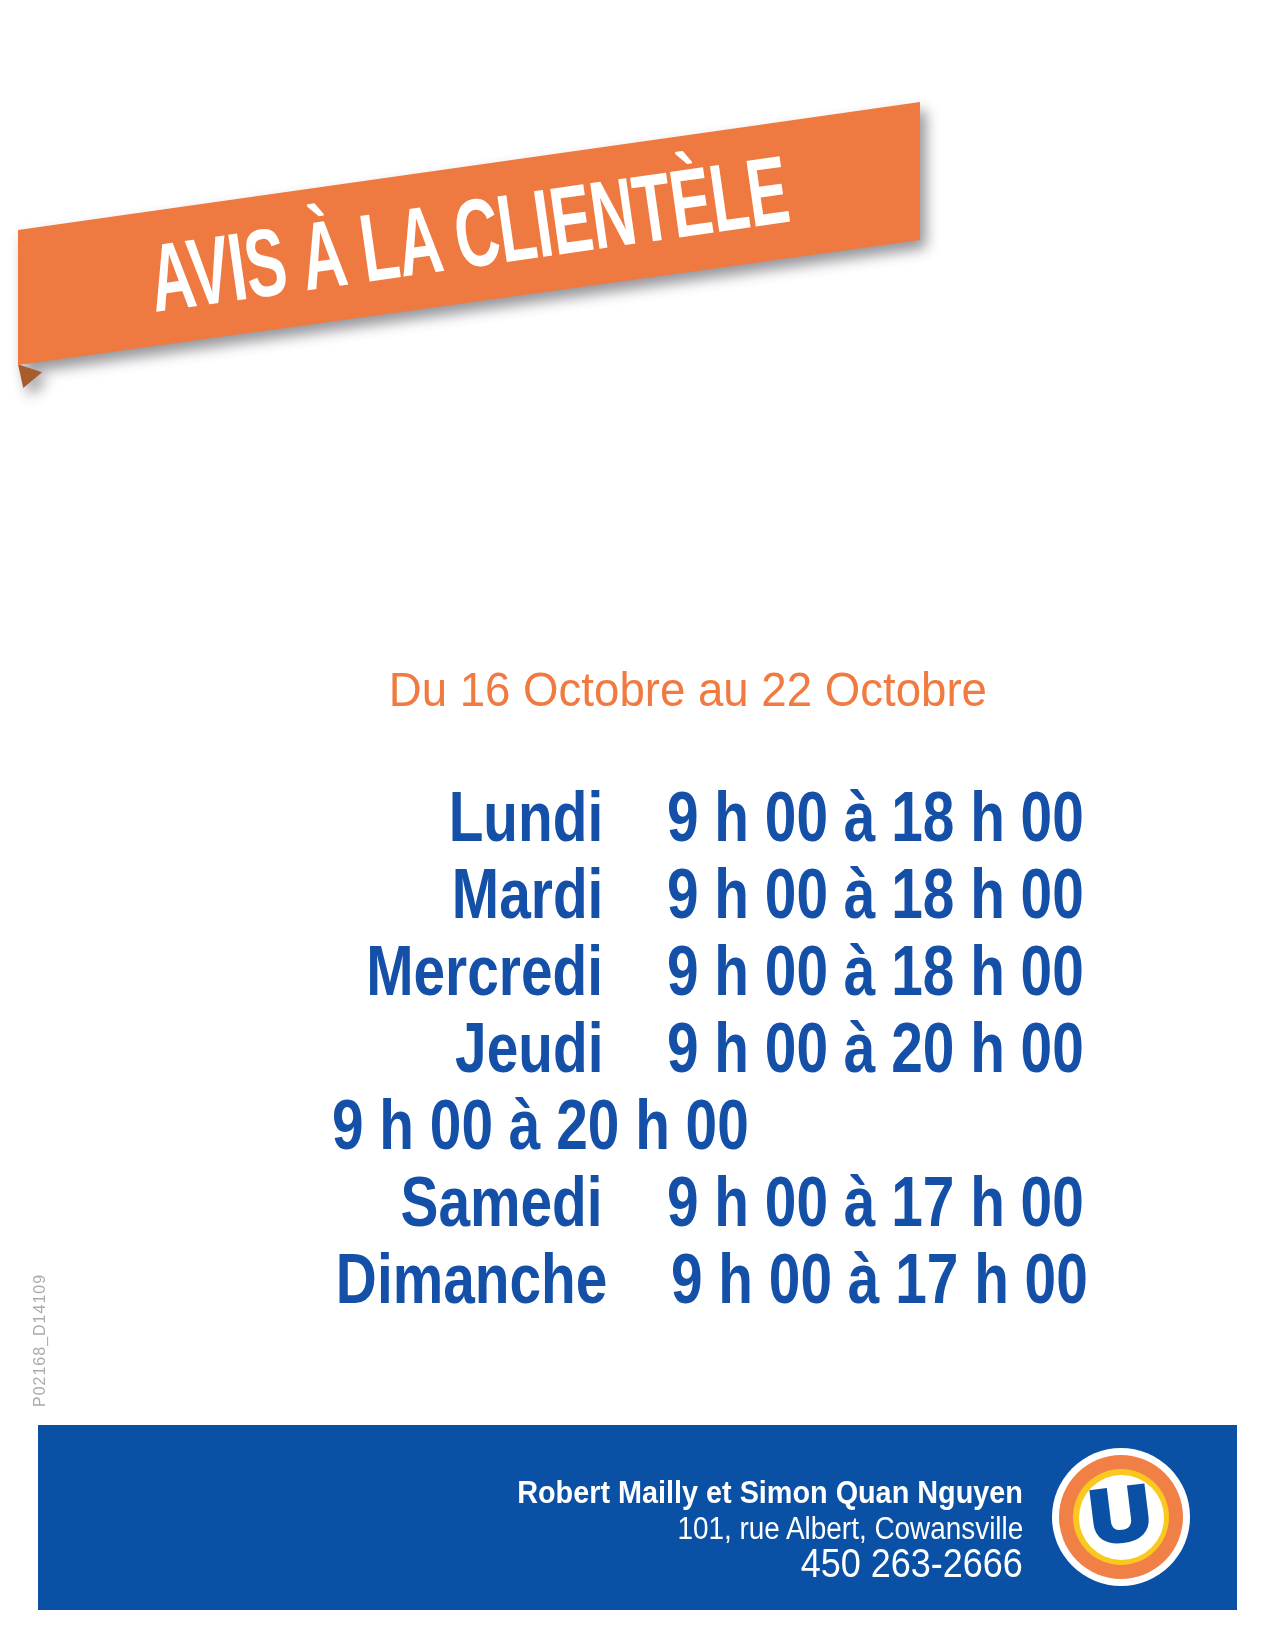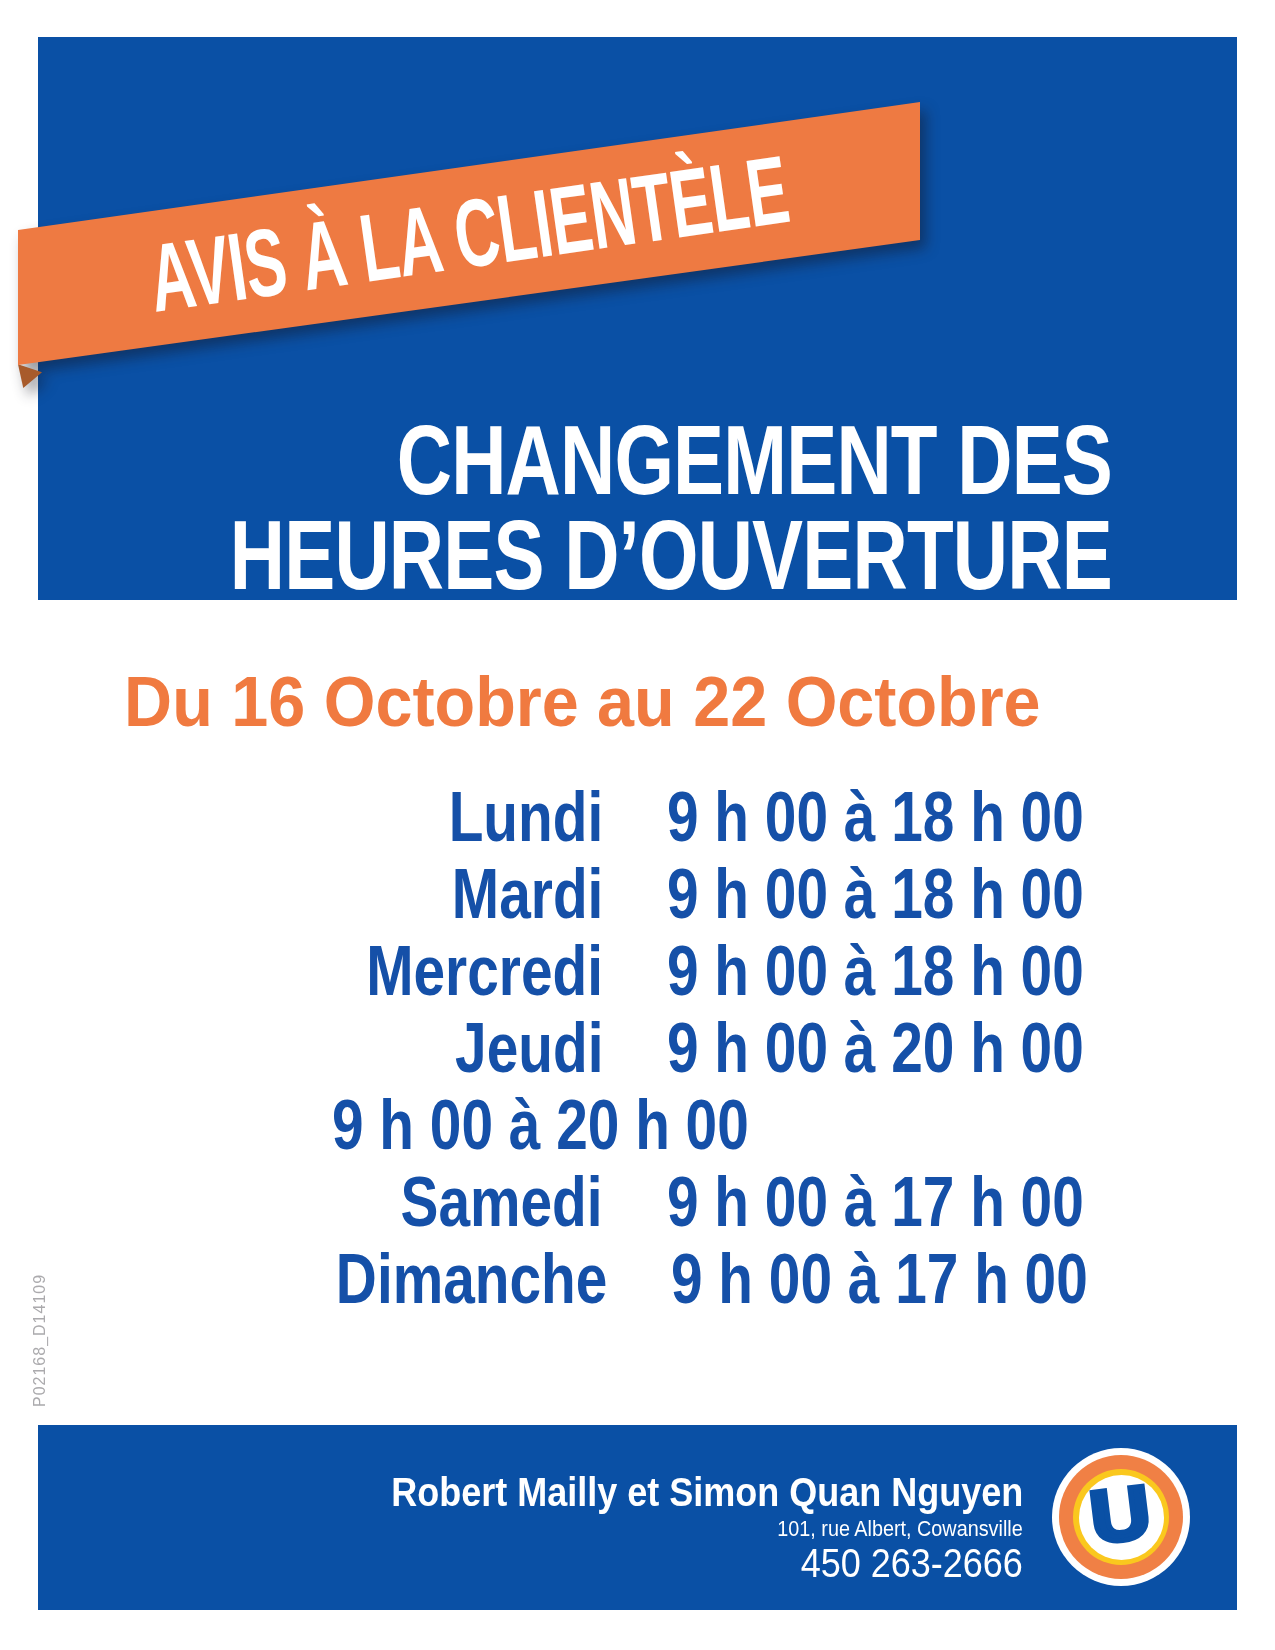--- a/index.html
+++ b/index.html
@@ -47,21 +47,21 @@
   }
   .ribbon-label {
     color:#ffffff; font-weight:bold; font-size:96px; letter-spacing:-1px;
     white-space:nowrap;
     display:inline-block; transform:scaleX(0.64);
   }
 
   
   .date-range {
     position:absolute; left:100px; top:662px; width:1175px;
-    text-align:left; color:#F07A40; font-weight:bold; font-size:70px;
+    text-align:center; color:#F07A40; font-weight:normal; font-size:48px;
     white-space:nowrap;
   }
   .date-range .cond { display:inline-block; transform:scaleX(0.95); transform-origin:50% 50%; }
 
   
   .schedule {
     position:absolute; left:268px; top:778px; width:920px;
     color:#1550A8; font-weight:bold; font-size:71px;
   }
   .schedule-row { display:flex; height:77px; align-items:center; white-space:nowrap; }
@@ -72,22 +72,22 @@
 
   
   .footer-bar {
     position:absolute; left:38px; top:1425px; width:1199px; height:185px;
     background:#0A50A5;
   }
   .footer-text {
     position:absolute; right:214px; top:48px;
     text-align:right; color:#ffffff; white-space:nowrap;
   }
-  .footer-owners  { font-size:40px; font-weight:bold; line-height:38px; }
-  .footer-address { font-size:22px; line-height:35px; }
+  .footer-owners  { font-size:32px; font-weight:bold; line-height:38px; }
+  .footer-address { font-size:31px; line-height:35px; }
   .footer-phone   { font-size:40px; line-height:35px; }
   .footer-text .cond { display:inline-block; transform:scaleX(0.9); transform-origin:100% 50%; }
 
   
   .logo-outer {
     position:absolute; left:1014px; top:23px; width:138px; height:138px;
     background:#ffffff; border-radius:50%;
     display:flex; align-items:center; justify-content:center;
   }
   .logo-orange {
@@ -115,26 +115,20 @@
     position:absolute; left:31px; top:1407px;
     transform:rotate(-90deg); transform-origin:0 0;
     color:#ABAAAD; font-size:16px; letter-spacing:1px; white-space:nowrap;
   }
 </style>
 </head>
 <body>
 
 <div class="page">
 
-  <div class="header-block">
-    <div class="headline">
-      <div><span class="cond">CHANGEMENT DES</span></div>
-      <div><span class="cond">HEURES D’OUVERTURE</span></div>
-    </div>
-  </div>
 
   <div class="ribbon-wrap">
     <div class="ribbon-fold"></div>
     <div class="ribbon">
       <div class="ribbon-label-box">
         <span class="ribbon-label">AVIS À LA CLIENTÈLE</span>
       </div>
     </div>
   </div>
 

